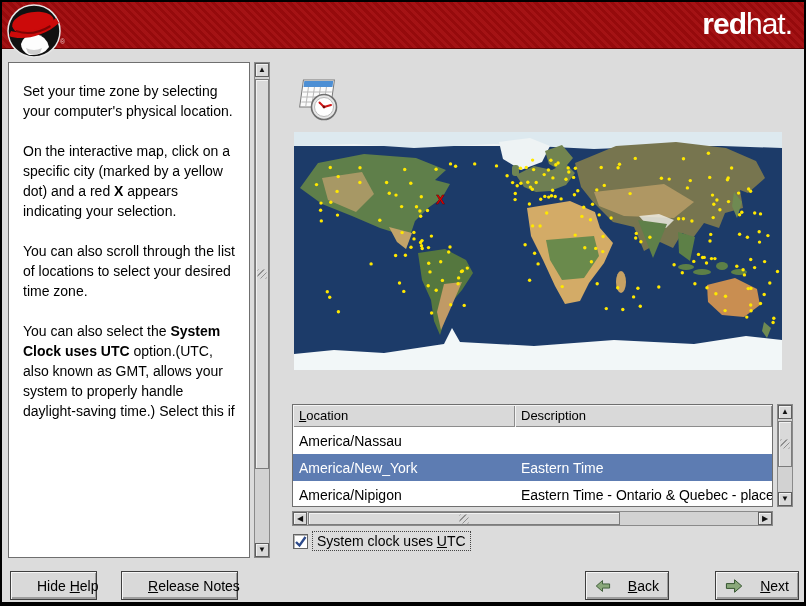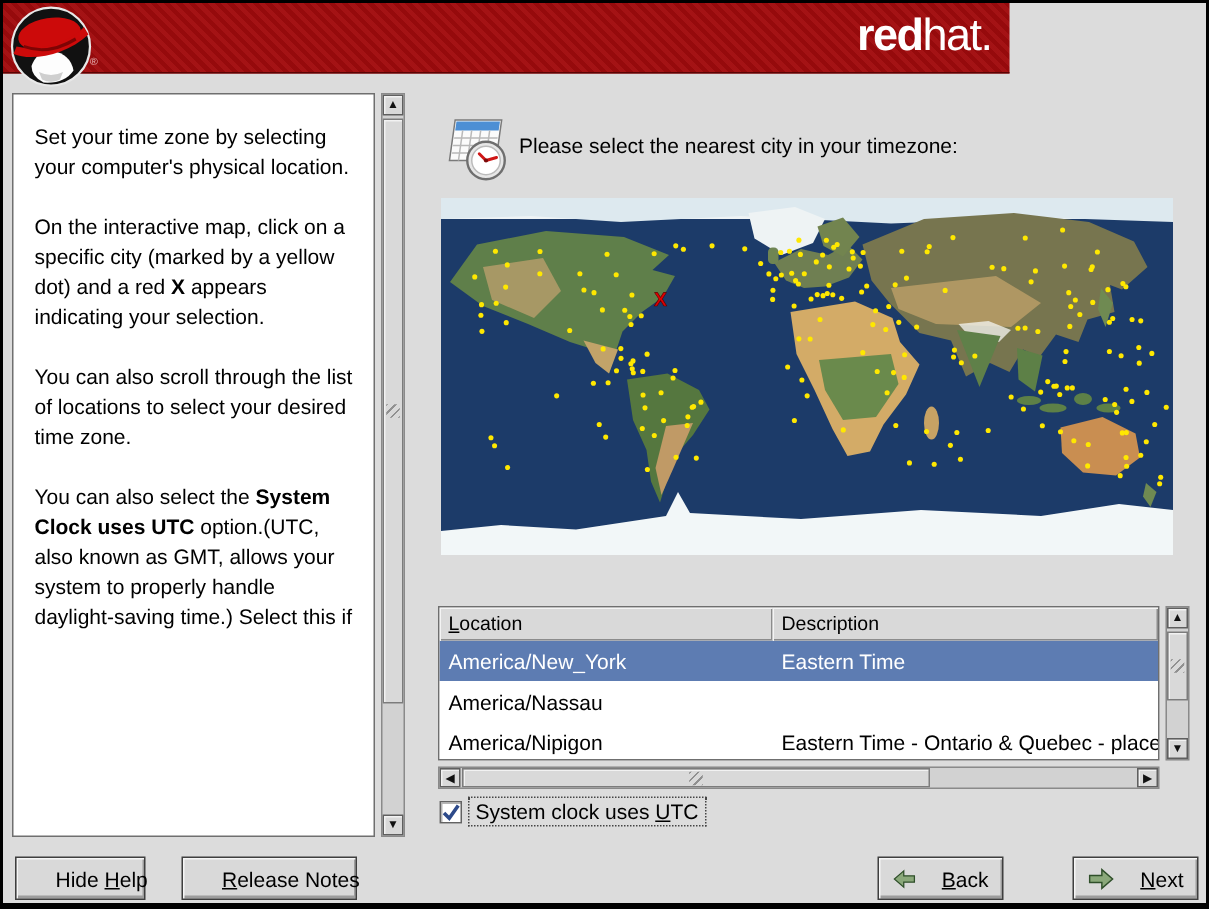--- a/index.html
+++ b/index.html
@@ -1,21 +1,21 @@
 <!DOCTYPE html>
 <html><head>
 <meta charset="utf-8">
 <style>
   html,body{margin:0;padding:0;}
   body{font-family:"Liberation Sans",sans-serif;background:#555;}
   .window{position:relative;width:806px;height:606px;box-sizing:border-box;
     background:#dcdcdc;border:2px solid #000;border-bottom-width:4px;overflow:hidden;}
 
   
-  .banner{position:absolute;left:0;top:0;width:671px;height:46px;background:#a10b0d;
+  .banner{position:absolute;left:0;top:0;width:802px;height:46px;background:#a10b0d;
     background-image:repeating-linear-gradient(45deg,rgba(0,0,0,.07) 0 3px,rgba(255,255,255,.03) 3px 6px);
     border-bottom:1px solid #5c0303;}
   .logo{position:absolute;left:4px;top:1px;width:56px;height:56px;z-index:5;}
   .brand{position:absolute;right:12px;top:5px;color:#fff;font-size:30px;letter-spacing:-1px;z-index:4;}
   .brand b{font-weight:bold;}
   .regmark{position:absolute;left:58px;top:36px;color:#e9bdbd;font-size:7px;z-index:6;}
 
   
   .help-panel{position:absolute;left:6px;top:60px;width:242px;height:496px;background:#fff;
     border:1px solid #6f6f6f;box-sizing:border-box;overflow:hidden;padding:18px 12px 0 14px;color:#000;}
@@ -117,21 +117,20 @@
       </g>
     </g>
     <circle cx="31" cy="31" r="12.5" fill="#e7e7e7" stroke="#6f6f6f" stroke-width="1.6"></circle>
     <circle cx="31" cy="31" r="9.5" fill="#ffffff" stroke="#bbb"></circle>
     <g stroke="#cf1616" stroke-width="2" stroke-linecap="round">
       <line x1="31" y1="31" x2="26.5" y2="26.5"></line>
       <line x1="31" y1="31" x2="38" y2="29"></line>
     </g>
     <circle cx="31" cy="31" r="1.4" fill="#7a0b0b"></circle>
   </svg>
-  <div class="prompt-label">Please select the nearest city in your timezone:</div>
 
   <svg class="map" id="worldmap" viewBox="0 0 488 238">
     <rect x="0" y="0" width="488" height="238" fill="#1c3b69"></rect>
     <rect x="0" y="0" width="488" height="14" fill="#eef3f5"></rect>
     <path d="M0,14 L60,12 L120,16 L200,12 L300,17 L400,13 L488,16 L488,0 L0,0 Z" fill="#dde9ef"></path>
 
     <path d="M0,222 L40,218 L90,221 L150,212 L158,196 L166,210 L240,214 L320,208 L400,212 L452,204 L488,208 L488,238 L0,238 Z" fill="#f2f7f8"></path>
 
     <path d="M205,10 L236,6 L256,14 L248,30 L227,38 L209,27 Z" fill="#eef3f4"></path>
 
@@ -374,27 +373,27 @@
       </g>
 
     <text x="142" y="72" font-size="13" font-weight="bold" fill="#dd0000" stroke="#5a0000" stroke-width="0.4">X</text>
   </svg>
 
   <div class="tz-table">
     <div class="tz-head">
       <div class="th loc"><span class="mn">L</span><span>ocation</span></div>
       <div class="th desc"><span>Description</span></div>
     </div>
+    <div class="tr">
+      <div class="td loc">America/Nassau</div>
+      <div class="td desc"></div>
+    </div>
     <div class="tr selected">
       <div class="td loc">America/New_York</div>
       <div class="td desc">Eastern Time</div>
-    </div>
-    <div class="tr">
-      <div class="td loc">America/Nassau</div>
-      <div class="td desc"></div>
     </div>
     <div class="tr">
       <div class="td loc">America/Nipigon</div>
       <div class="td desc">Eastern Time - Ontario &amp; Quebec - places th</div>
     </div>
   </div>
 
   <div class="vscroll" style="left:775px;top:402px;width:16px;height:103px;">
     <div class="sb-btn" style="top:0;">▲</div>
     <div class="sb-thumb" style="top:16px;height:46px;"></div>

